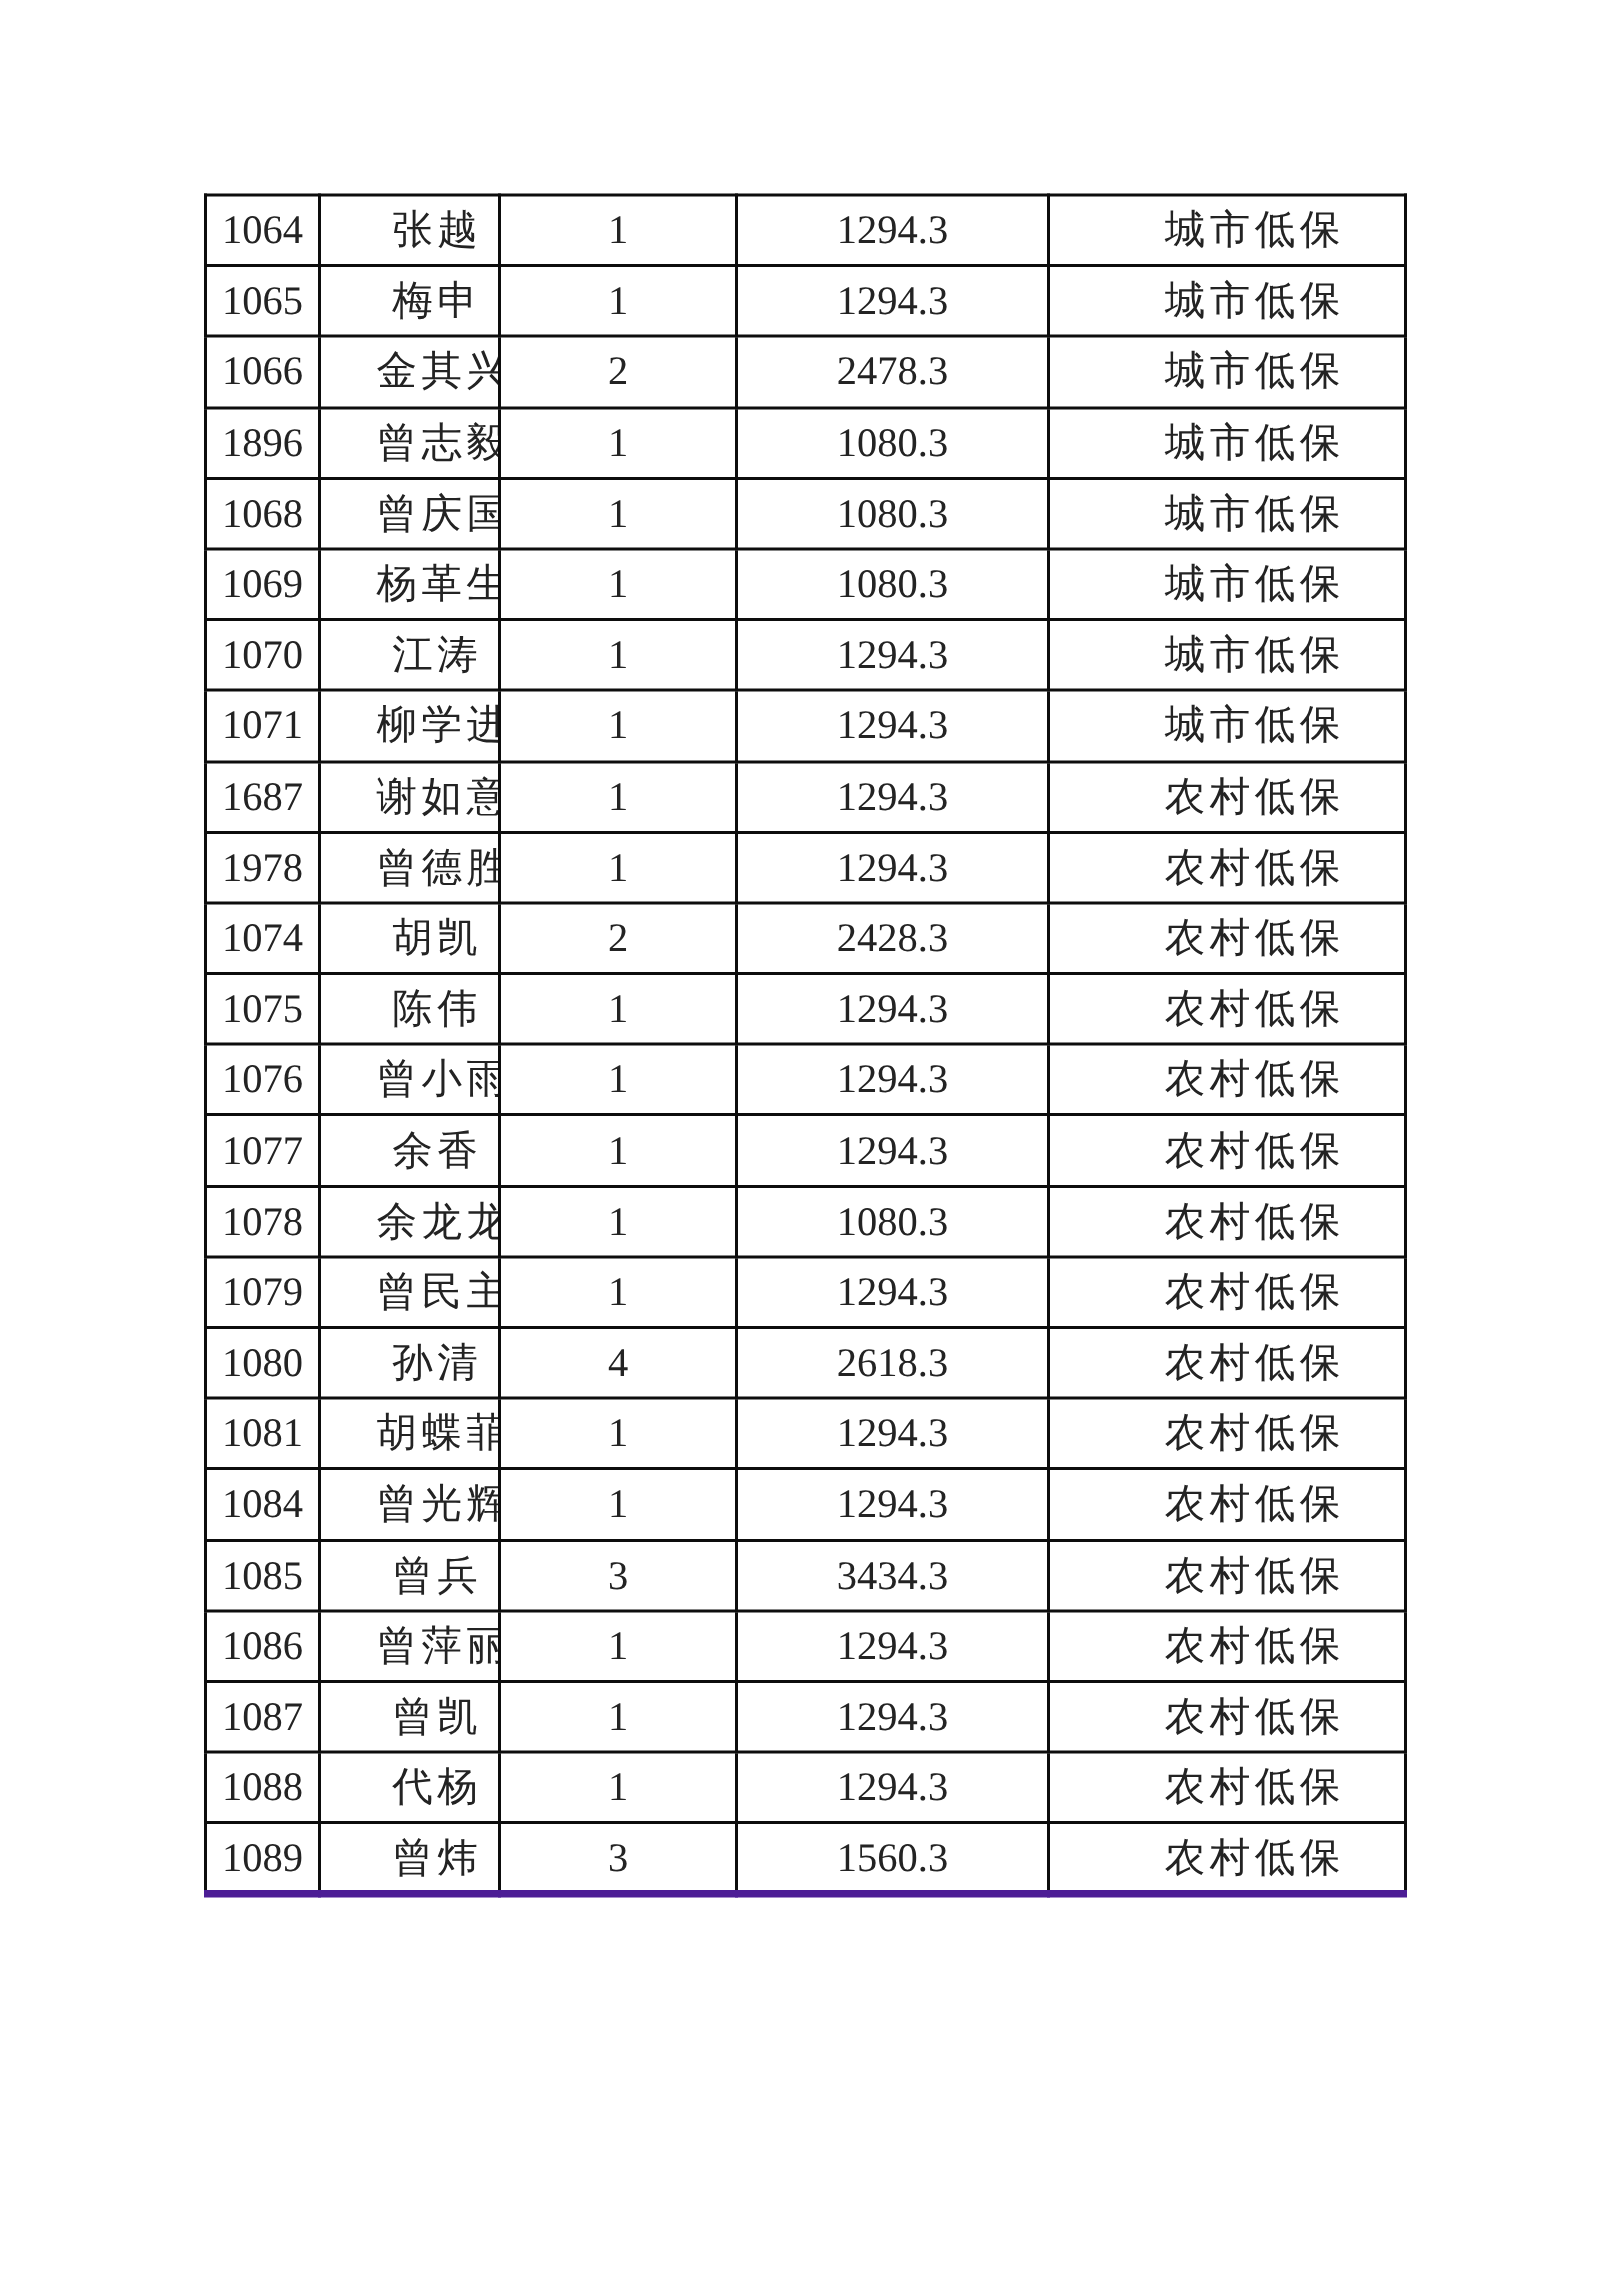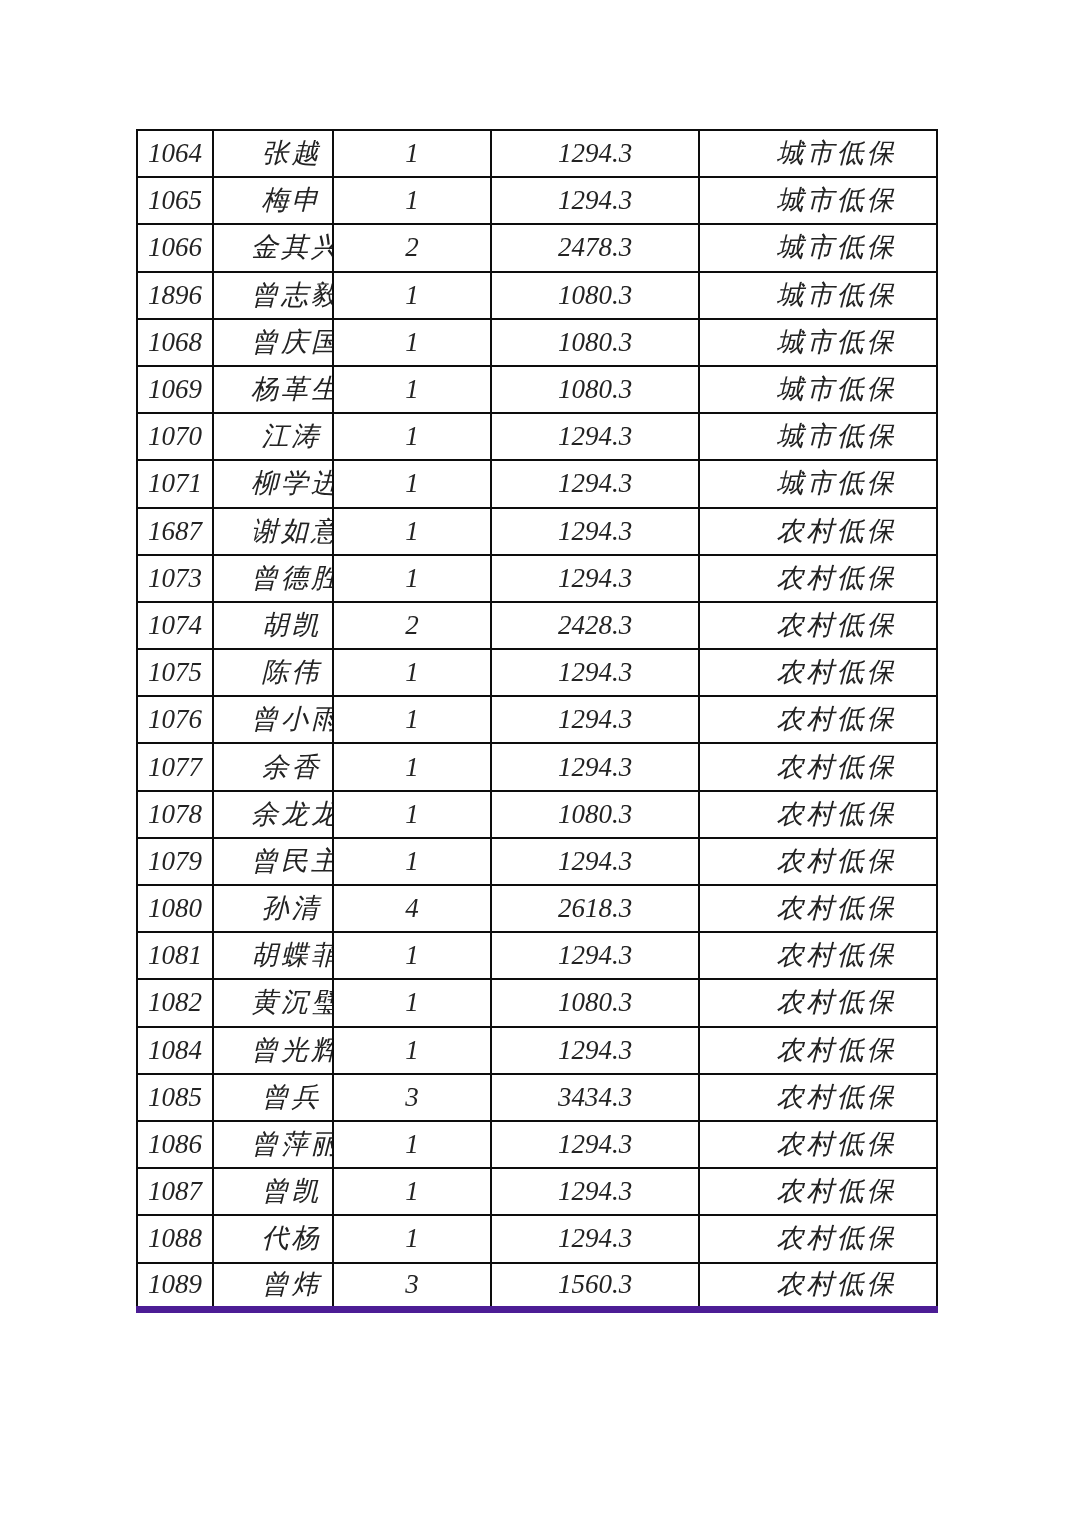--- a/index.html
+++ b/index.html
@@ -33,21 +33,21 @@
     vertical-align: middle;
     height: 47.2px;
     font-size: 27px;
     line-height: 1;
     overflow: hidden;
     white-space: nowrap;
     color: #232323;
   }
 
   
-  table.benefits { border-bottom: 7px solid #4c1d95; font-style: italic; }
+  table.benefits { border-bottom: 5px solid #4c1d95; }
   table.benefits tr:last-child td { border-bottom-width: 3px; margin-left: 47px; }
 
   td.zh {
     letter-spacing: 3px;
     text-indent: 3px; 
     padding-left: 34px;
   }
 
   col.c-id       { width: 76px;  }
   col.c-name     { width: 120px; }
@@ -125,21 +125,21 @@
     <td class="zh">城市低保</td>
   </tr>
         <tr>
     <td>1687</td>
     <td class="zh">谢如意</td>
     <td>1</td>
     <td>1294.3</td>
     <td class="zh">农村低保</td>
   </tr>
         <tr>
-    <td>1073</td>
+    <td>1978</td>
     <td class="zh">曾德胜</td>
     <td>1</td>
     <td>1294.3</td>
     <td class="zh">农村低保</td>
   </tr>
         <tr>
     <td>1074</td>
     <td class="zh">胡凯</td>
     <td>2</td>
     <td>2428.3</td>
@@ -188,27 +188,20 @@
     <td class="zh">农村低保</td>
   </tr>
         <tr>
     <td>1081</td>
     <td class="zh">胡蝶菲</td>
     <td>1</td>
     <td>1294.3</td>
     <td class="zh">农村低保</td>
   </tr>
         <tr>
-    <td>1082</td>
-    <td class="zh">黄沉璧</td>
-    <td>1</td>
-    <td>1080.3</td>
-    <td class="zh">农村低保</td>
-  </tr>
-        <tr>
     <td>1084</td>
     <td class="zh">曾光辉</td>
     <td>1</td>
     <td>1294.3</td>
     <td class="zh">农村低保</td>
   </tr>
         <tr>
     <td>1085</td>
     <td class="zh">曾兵</td>
     <td>3</td>

